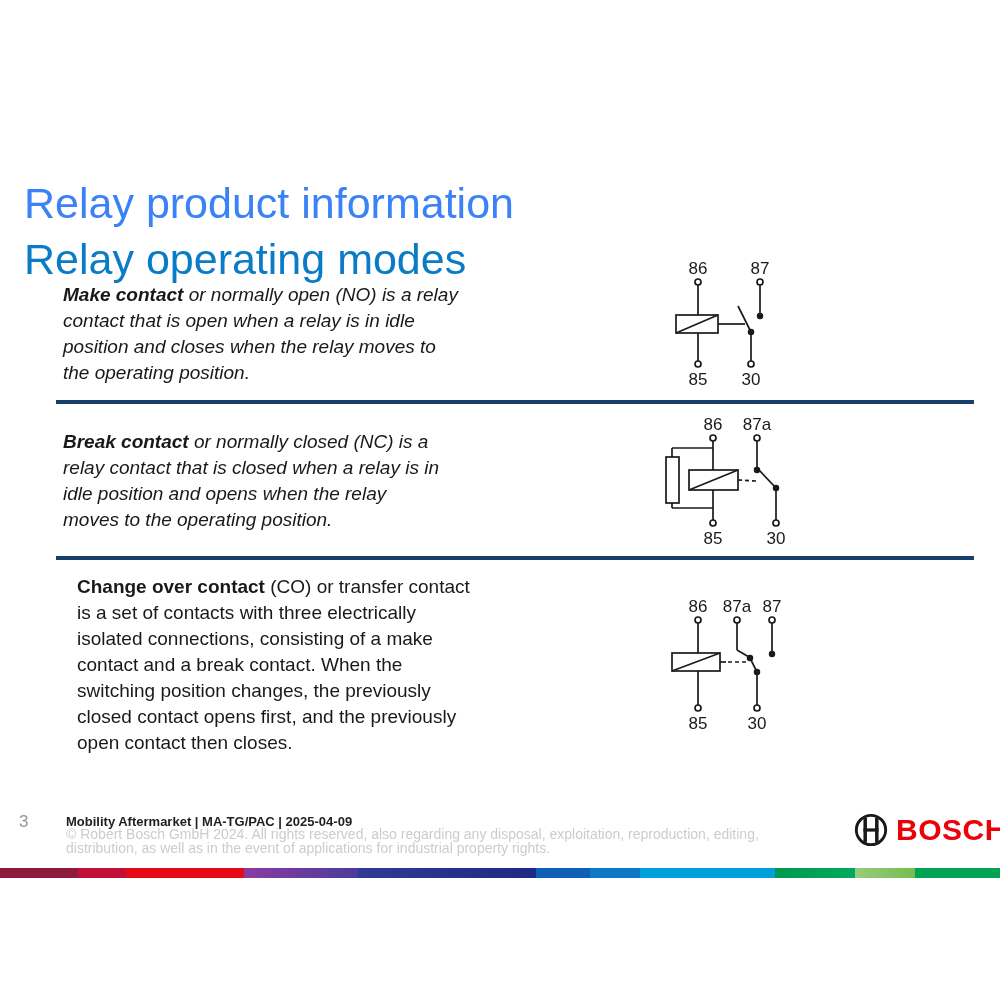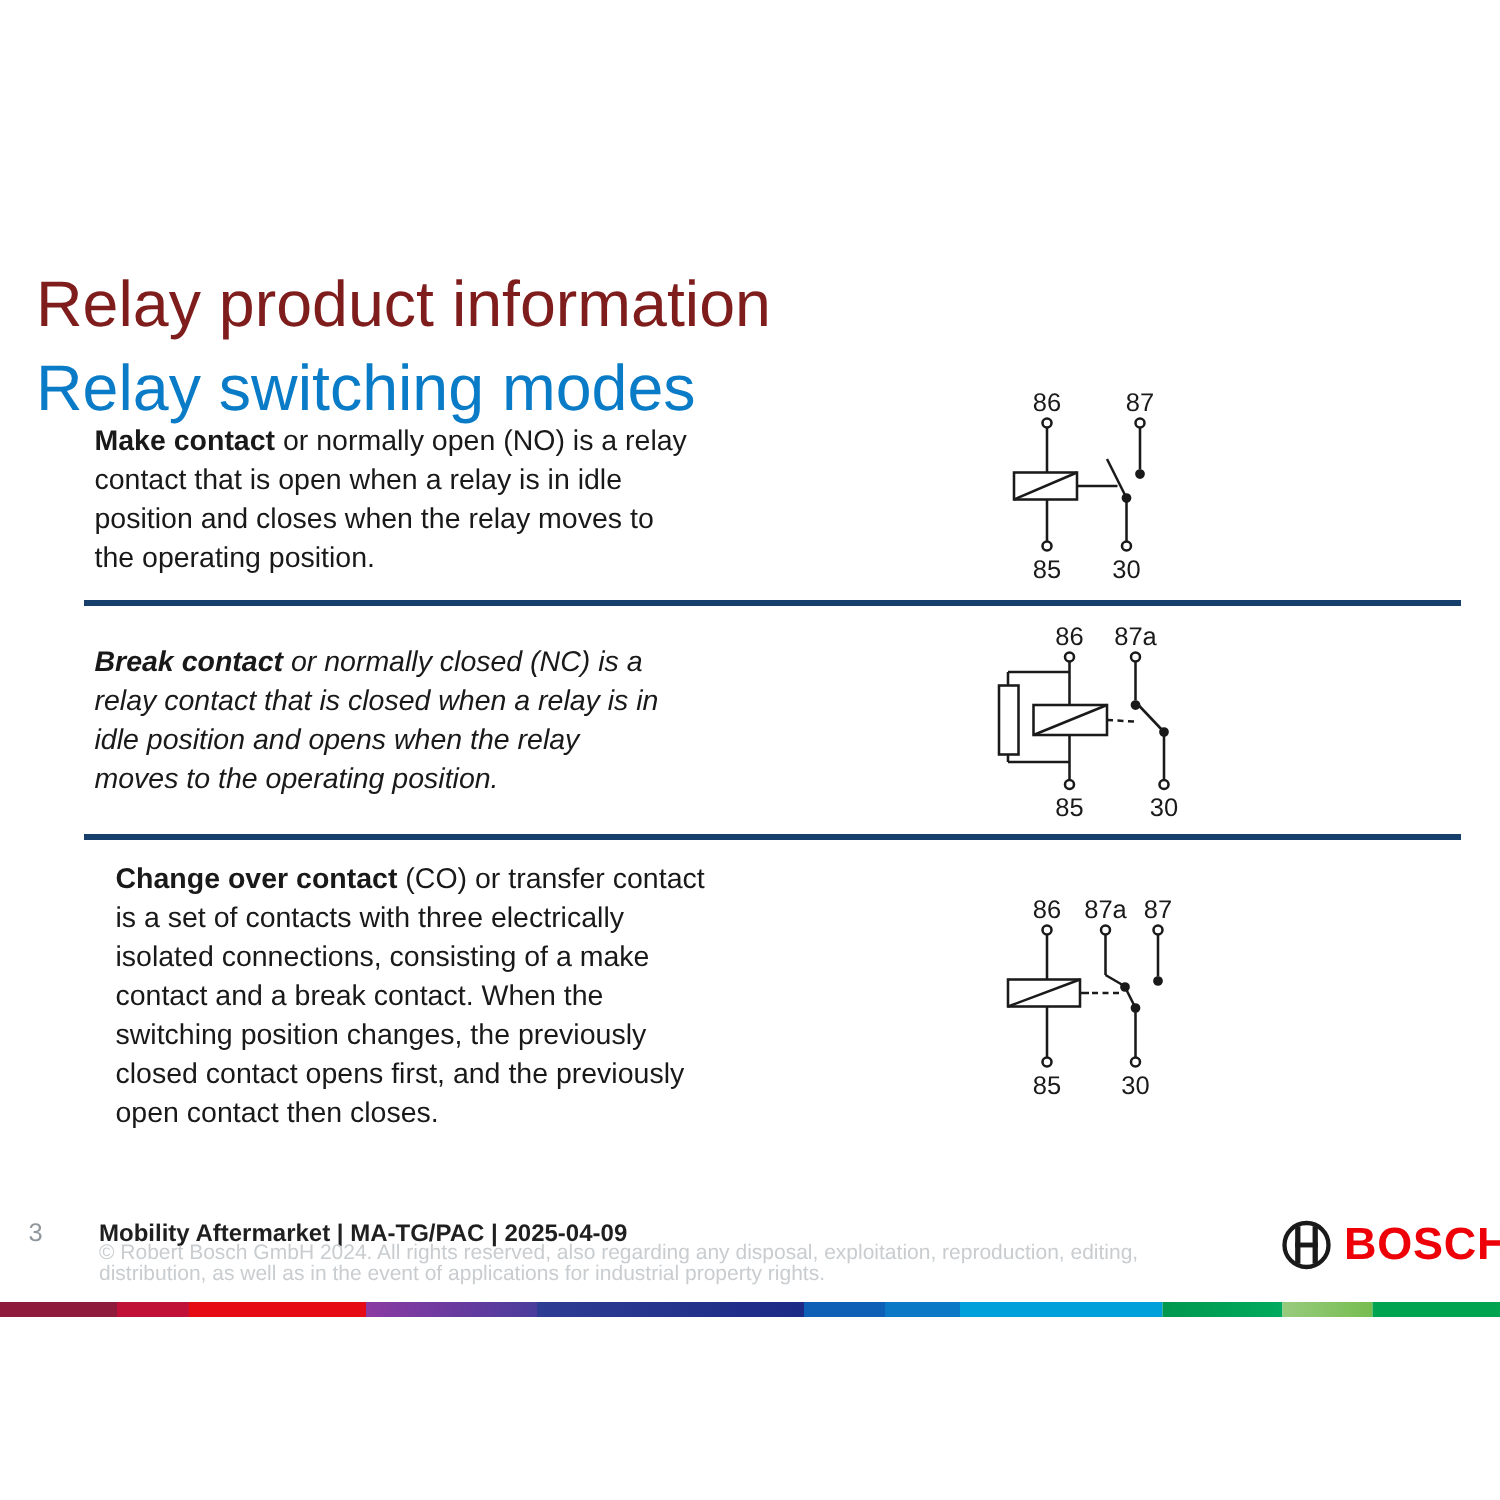--- a/index.html
+++ b/index.html
@@ -1,40 +1,40 @@
 <!DOCTYPE html>
 <html><head>
 <meta charset="utf-8">
 <style>
   html,body{margin:0;padding:0;background:#ffffff;}
   body{width:1000px;height:1000px;position:relative;overflow:hidden;
        font-family:"Liberation Sans",sans-serif;color:#191919;}
   .abs{position:absolute;}
-  .title{left:24px;top:150px;font-size:43px;line-height:48px;font-weight:500;color:#7f1d1d;}
+  .title{left:24px;top:150px;font-size:43px;line-height:48px;font-weight:500;color:#3b82f6;}
   .subtitle{left:24px;top:199px;font-size:43px;line-height:48px;font-weight:500;color:#0a7cc7;}
   .sec-text{margin:0;font-size:19px;line-height:26px;color:#191919;}
   .sec-text b{font-weight:700;}
   .sep{height:4px;background:#173f6b;left:56px;width:918px;}
   svg text{font-family:"Liberation Sans",sans-serif;font-size:17px;fill:#1a1a1a;}
   .diag line,.diag rect,.diag circle,.diag path{stroke:#1a1a1a;}
   .footer-page{left:19px;top:812px;font-size:17px;color:#8f979c;}
-  .footer-meta{left:66px;top:814px;font-size:16px;font-weight:700;color:#1f1f1f;}
+  .footer-meta{left:66px;top:814px;font-size:13px;font-weight:700;color:#1f1f1f;}
   .footer-copy{left:66px;top:828px;width:758px;font-size:14px;line-height:13.5px;color:#c9cdd0;}
   .brand{left:853px;top:812px;display:flex;align-items:center;gap:7px;}
   .brand-word{font-size:30px;font-weight:700;letter-spacing:0.5px;color:#ed0007;}
   .stripe{left:0;top:868px;width:1000px;height:10px;display:flex;}
   .stripe div{height:10px;}
 </style>
 </head>
 <body>
 
 <h1 class="abs title">Relay product information</h1>
-<h2 class="abs subtitle">Relay switching modes</h2>
+<h2 class="abs subtitle">Relay operating modes</h2>
 
-<p class="abs sec-text" style="left:63px;top:282px;width:402px;"><b>Make contact</b><span> or normally open (NO) is a relay contact that is open when a relay is in idle position and closes when the relay moves to the operating position.</span></p>
+<p class="abs sec-text" style="left:63px;top:282px;width:402px;font-style:italic;"><b>Make contact</b><span> or normally open (NO) is a relay contact that is open when a relay is in idle position and closes when the relay moves to the operating position.</span></p>
 
 <svg class="abs diag" style="left:650px;top:250px;" width="180" height="140" viewBox="650 250 180 140" fill="none" stroke-width="1.7">
   <text x="698" y="274" text-anchor="middle" stroke="none">86</text>
   <text x="760" y="274" text-anchor="middle" stroke="none">87</text>
   <line x1="698" y1="285" x2="698" y2="361"></line>
   <line x1="760" y1="285" x2="760" y2="313"></line>
   <circle cx="760" cy="316" r="2.4" fill="#1a1a1a"></circle>
   <rect x="676" y="315" width="42" height="18" fill="#ffffff"></rect>
   <line x1="676" y1="333" x2="718" y2="315"></line>
   <line x1="718" y1="324" x2="745" y2="324"></line>

